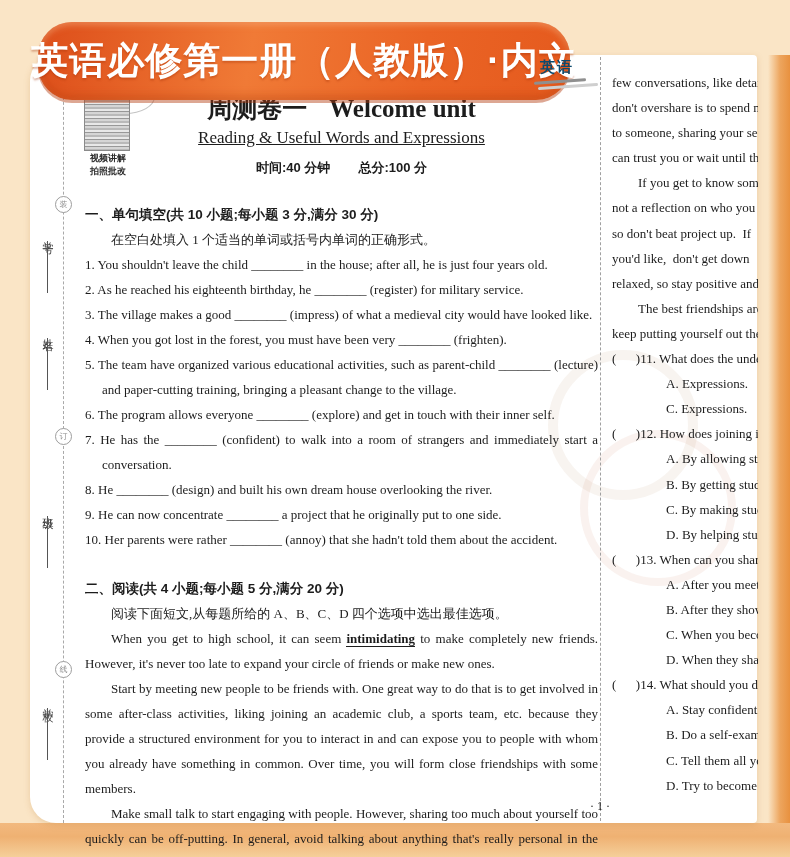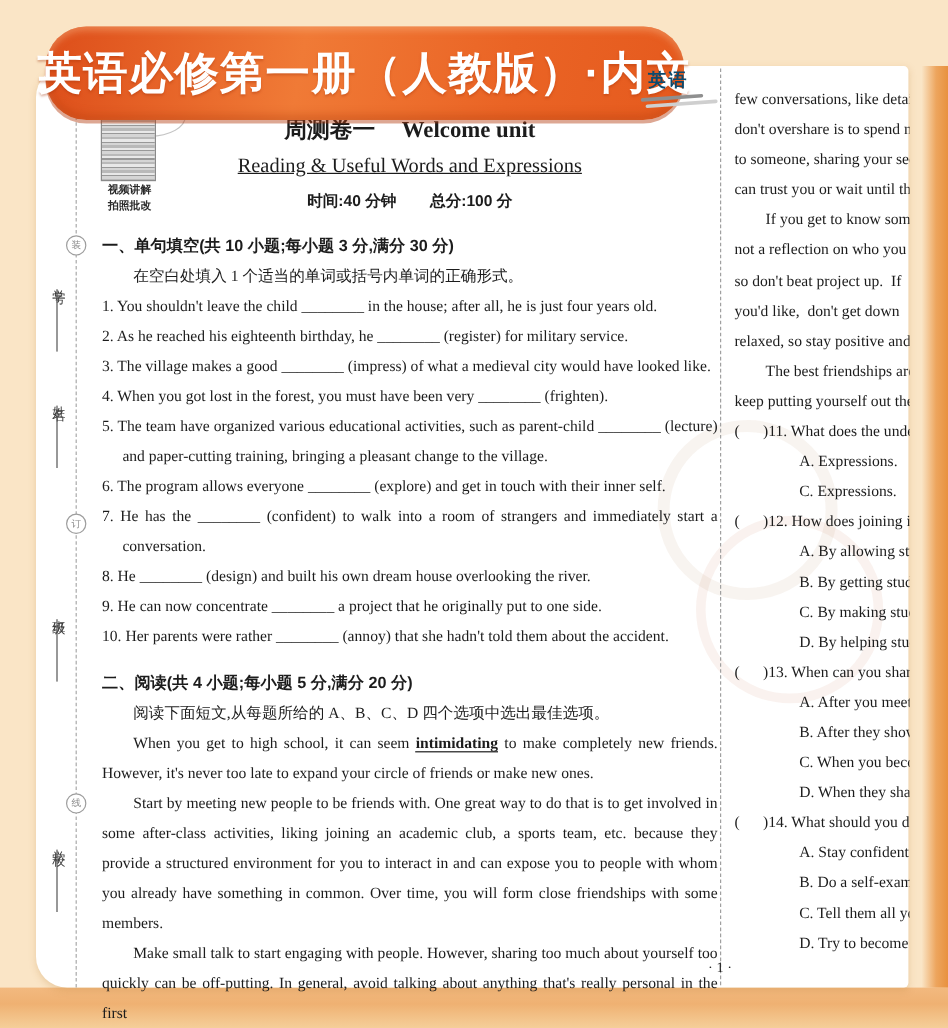--- a/index.html
+++ b/index.html
@@ -100,35 +100,35 @@
   
   .wm{position:absolute;border-radius:50%;z-index:1;}
   .wm1{left:548px;top:350px;width:130px;height:130px;border:10px solid rgba(205,175,150,.14);}
   .wm2{left:580px;top:430px;width:140px;height:140px;border:8px solid rgba(210,150,120,.12);}
   
   .col-left{
     position:absolute;left:85px;top:96px;width:513px;z-index:3;
     font-size:13px;line-height:25px;
   }
   .paper-title{
-    text-align:center;font-size:19px;line-height:26px;font-weight:bold;
+    text-align:center;font-size:25px;line-height:26px;font-weight:bold;
   }
   .paper-title .en{font-weight:bold;font-family:"Liberation Serif",serif;}
   .paper-title .gap{display:inline-block;width:22px;}
   .paper-subtitle{
     text-align:center;font-size:17px;line-height:24px;margin-top:4px;font-weight:normal;text-decoration:underline;
   }
   .paper-meta{
     text-align:center;font-size:13px;font-weight:bold;margin-top:8px;line-height:20px;
     font-family:"Liberation Sans",sans-serif;
   }
   .paper-meta .m-gap{display:inline-block;width:28px;}
   .sec-heading{
     font-weight:bold;font-family:"Liberation Sans",sans-serif;
-    font-size:13.5px;margin-top:14px;
+    font-size:13.5px;margin-top:24px;
   }
   .instruction{ text-indent:26px; }
   .item{
     padding-left:17px;text-indent:-17px;text-align:justify;
   }
   .rc-para{ text-indent:26px;text-align:justify; }
   .kw{ font-weight:bold;border-bottom:1.5px solid #1c1c1c; }
   
   .col-right{
     position:absolute;left:612px;top:57px;width:146px;height:760px;z-index:3;

